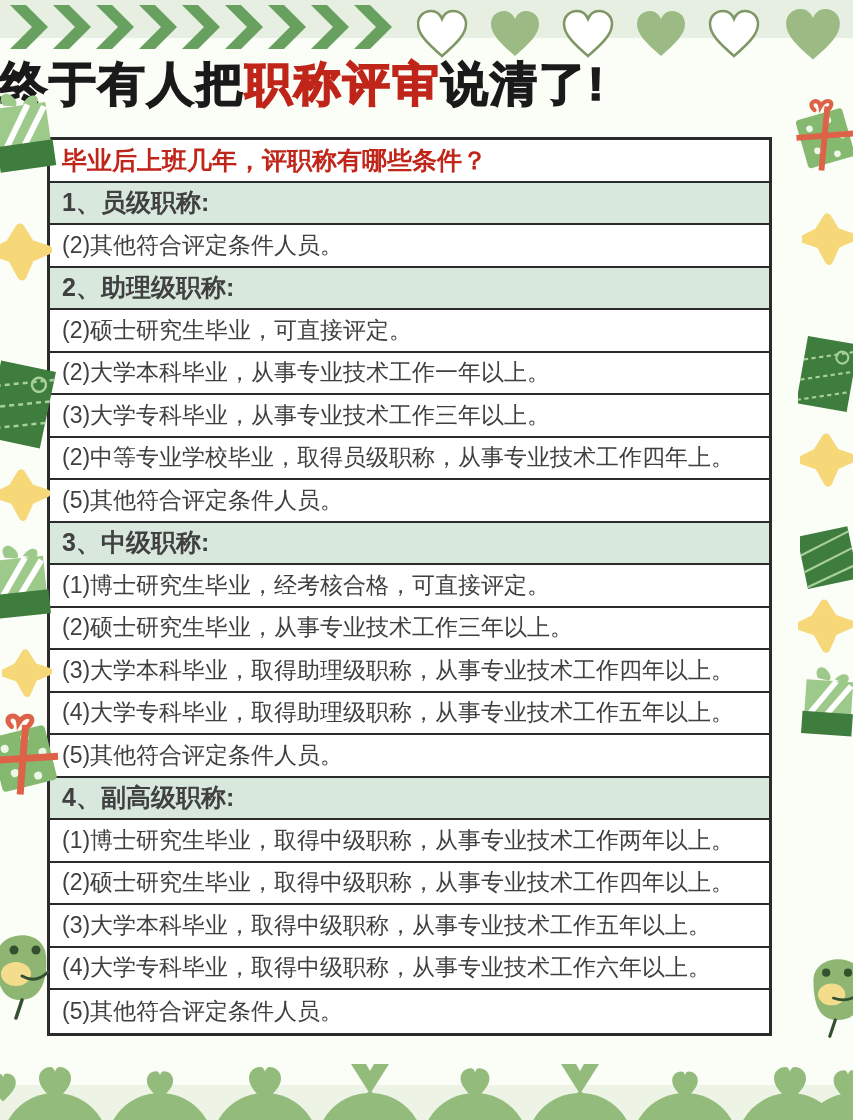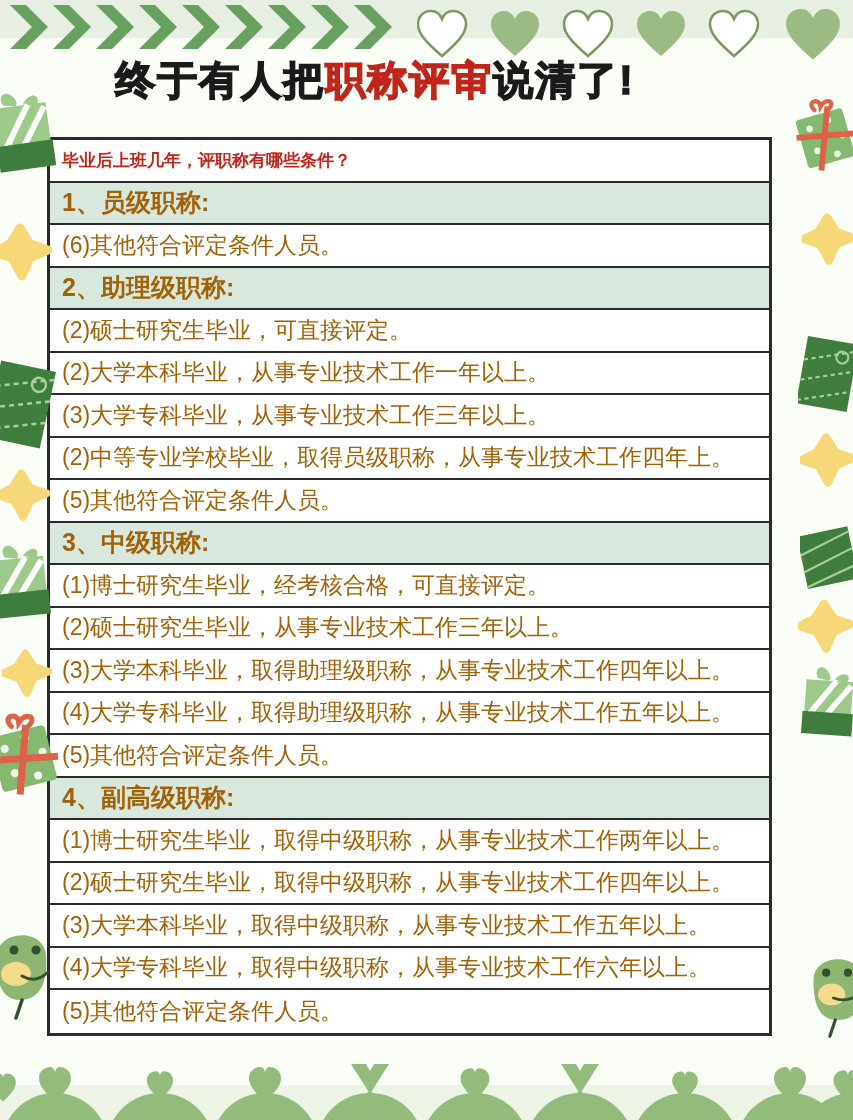--- a/index.html
+++ b/index.html
@@ -5,38 +5,38 @@
   html,body{margin:0;padding:0;}
   body{
     width:853px;height:1120px;position:relative;overflow:hidden;
     background:var(--page-bg,#fbfdf7);
     font-family:"Liberation Sans","DejaVu Sans",sans-serif;
   }
   .top-band{position:absolute;top:0;left:0;width:853px;height:38px;background:var(--band,#e6efe1);}
   .chevrons{position:absolute;top:5px;left:10px;}
   .top-hearts{position:absolute;top:8px;left:417px;}
   .main-title{
-    position:absolute;top:56px;left:0;width:750px;text-align:center;
-    font-size:40px;font-weight:900;letter-spacing:2px;line-height:1.2;
+    position:absolute;top:56px;left:0;width:750px;
+    font-size:47px;font-weight:900;letter-spacing:2px;line-height:1.2;
     color:var(--ink,#1a1a1a);white-space:nowrap;
     -webkit-text-stroke:1.5px currentColor;
   }
   .main-title .hl{color:var(--red,#c0251a);-webkit-text-stroke:1.5px currentColor;}
   .cond-table{
     position:absolute;left:47px;top:137px;width:725px;box-sizing:border-box;
     border:3px solid var(--line,#2b2b2b);background:#ffffff;z-index:2;
   }
   .row{
     box-sizing:border-box;height:42.5px;display:flex;align-items:center;
-    padding:0 12px;font-size:23px;color:#a16207;
+    padding:0 12px;font-size:23px;color:#404040;
     border-bottom:2.5px solid var(--line,#2b2b2b);background:#ffffff;
     white-space:nowrap;overflow:hidden;
   }
   .row:last-child{border-bottom:none;}
-  .row.q{color:var(--red,#c0251a);font-weight:bold;font-size:17px;}
+  .row.q{color:var(--red,#c0251a);font-weight:bold;font-size:25px;}
   .row.sec{background:var(--sec-bg,#d9e8dc);font-weight:bold;font-size:25px;}
   .deco{position:absolute;z-index:3;}
   .bottom-deco{position:absolute;left:0;bottom:0;width:853px;height:70px;z-index:5;}
 </style>
 </head>
 <body>
 
 <div class="top-band"></div>
 
 <svg class="chevrons" width="395" height="44" viewBox="0 0 395 44">
@@ -64,21 +64,21 @@
   </g>
 </svg>
 
 <div class="main-title">
   <span>终于有人把</span><span class="hl">职称评审</span><span>说清了!</span>
 </div>
 
 <div class="cond-table">
   <div class="row q">毕业后上班几年，评职称有哪些条件？</div>
   <div class="row sec">1、员级职称:</div>
-  <div class="row">(6)其他符合评定条件人员。</div>
+  <div class="row">(2)其他符合评定条件人员。</div>
   <div class="row sec">2、助理级职称:</div>
   <div class="row">(2)硕士研究生毕业，可直接评定。</div>
   <div class="row">(2)大学本科毕业，从事专业技术工作一年以上。</div>
   <div class="row">(3)大学专科毕业，从事专业技术工作三年以上。</div>
   <div class="row">(2)中等专业学校毕业，取得员级职称，从事专业技术工作四年上。</div>
   <div class="row">(5)其他符合评定条件人员。</div>
   <div class="row sec">3、中级职称:</div>
   <div class="row">(1)博士研究生毕业，经考核合格，可直接评定。</div>
   <div class="row">(2)硕士研究生毕业，从事专业技术工作三年以上。</div>
   <div class="row">(3)大学本科毕业，取得助理级职称，从事专业技术工作四年以上。</div>

